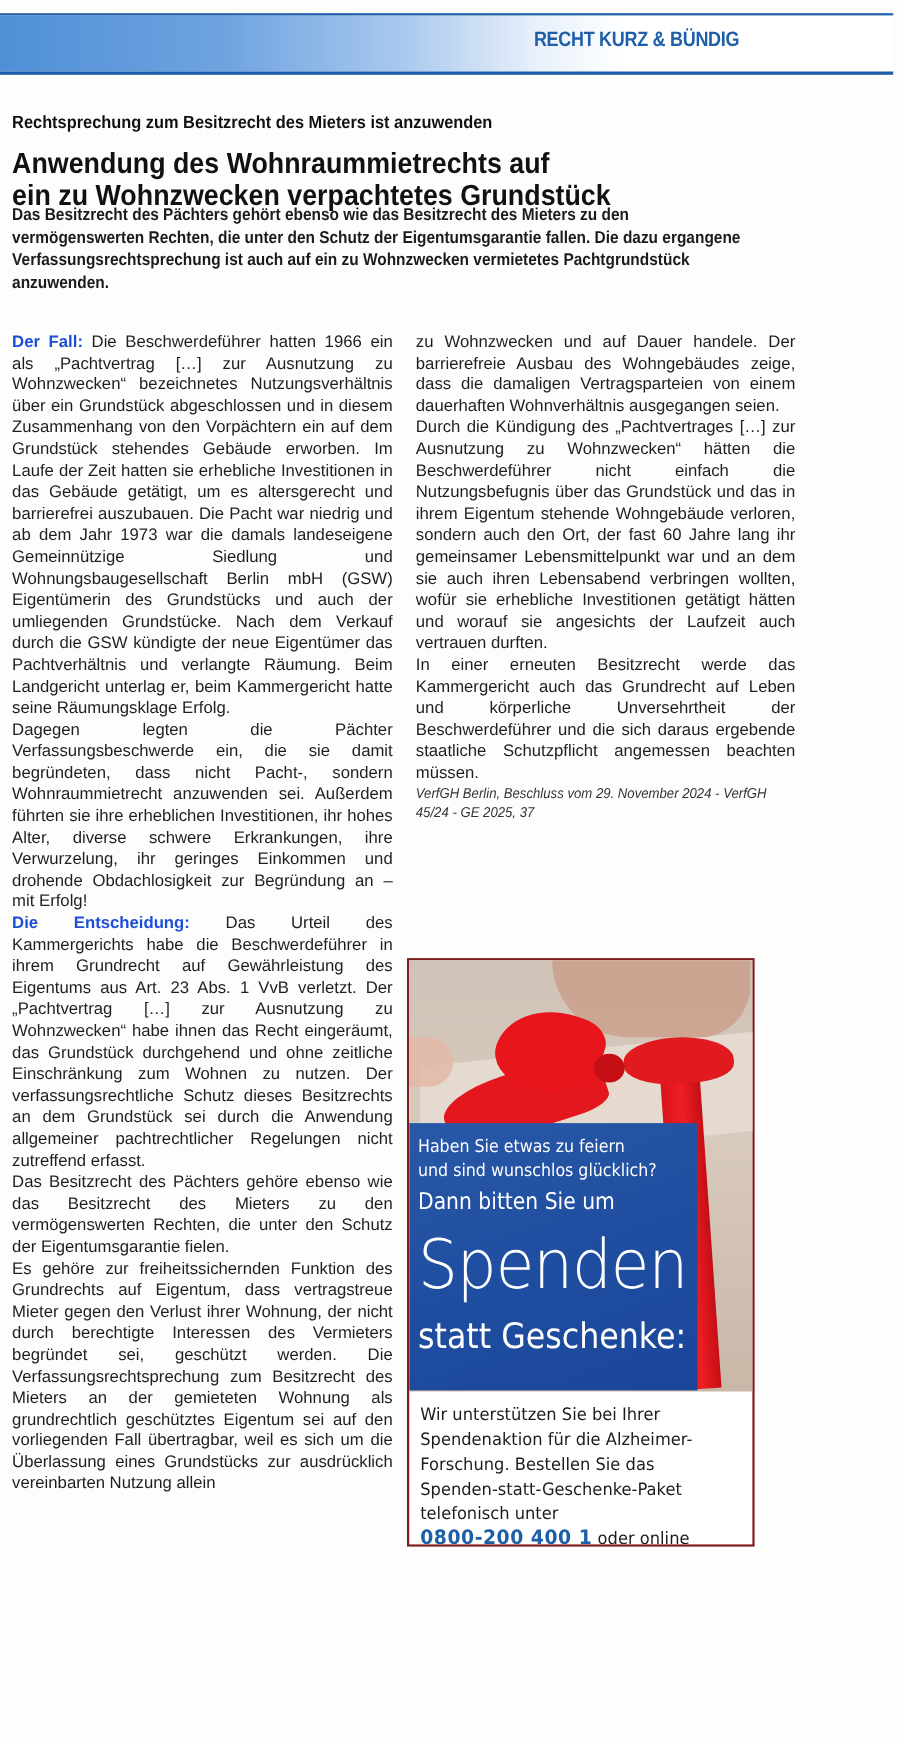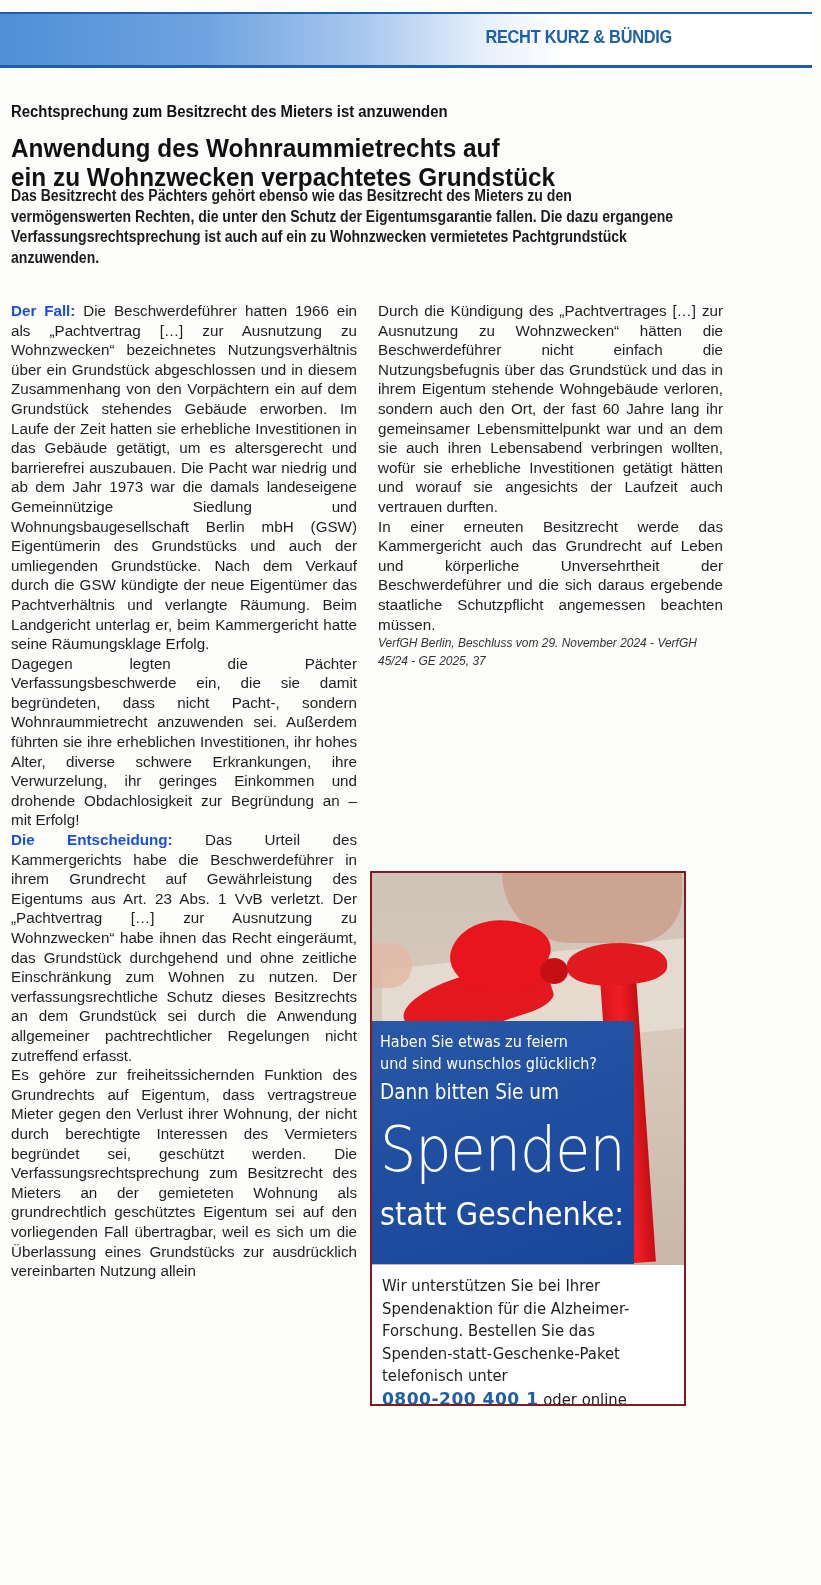--- a/index.html
+++ b/index.html
@@ -145,24 +145,26 @@
   <span>Anwendung des Wohnraummietrechts auf</span><br>
   <span>ein zu Wohnzwecken verpachtetes Grundstück</span>
 </h1>
 
 <div class="lead">Das Besitzrecht des Pächters gehört ebenso wie das Besitzrecht des Mieters zu den vermögenswerten Rechten, die unter den Schutz der Eigentumsgarantie fallen. Die dazu ergangene Verfassungsrechtsprechung ist auch auf ein zu Wohnzwecken vermietetes Pachtgrundstück anzuwenden.</div>
 
 <div class="col col-left">
   <p><span class="lbl">Der Fall:</span><span> Die Beschwerdeführer hatten 1966 ein als „Pachtvertrag […] zur Ausnutzung zu Wohnzwecken“ bezeichnetes Nutzungsverhältnis über ein Grundstück abgeschlossen und in diesem Zusammenhang von den Vorpächtern ein auf dem Grundstück stehendes Gebäude erworben. Im Laufe der Zeit hatten sie erhebliche Investitionen in das Gebäude getätigt, um es altersgerecht und barrierefrei auszubauen. Die Pacht war niedrig und ab dem Jahr 1973 war die damals landeseigene Gemeinnützige Siedlung und Wohnungsbaugesellschaft Berlin mbH (GSW) Eigentümerin des Grundstücks und auch der umliegenden Grundstücke. Nach dem Verkauf durch die GSW kündigte der neue Eigentümer das Pachtverhältnis und verlangte Räumung. Beim Landgericht unterlag er, beim Kammergericht hatte seine Räumungsklage Erfolg.</span></p>
   <p>Dagegen legten die Pächter Verfassungsbeschwerde ein, die sie damit begründeten, dass nicht Pacht-, sondern Wohnraummietrecht anzuwenden sei. Außerdem führten sie ihre erheblichen Investitionen, ihr hohes Alter, diverse schwere Erkrankungen, ihre Verwurzelung, ihr geringes Einkommen und drohende Obdachlosigkeit zur Begründung an – mit Erfolg!</p>
   <p><span class="lbl">Die Entscheidung:</span><span> Das Urteil des Kammergerichts habe die Beschwerdeführer in ihrem Grundrecht auf Gewährleistung des Eigentums aus Art. 23 Abs. 1 VvB verletzt. Der „Pachtvertrag […] zur Ausnutzung zu Wohnzwecken“ habe ihnen das Recht eingeräumt, das Grundstück durchgehend und ohne zeitliche Einschränkung zum Wohnen zu nutzen. Der verfassungsrechtliche Schutz dieses Besitzrechts an dem Grundstück sei durch die Anwendung allgemeiner pachtrechtlicher Regelungen nicht zutreffend erfasst.</span></p>
+  <p>Das Besitzrecht des Pächters gehöre ebenso wie das Besitzrecht des Mieters zu den vermögenswerten Rechten, die unter den Schutz der Eigentumsgarantie fielen.</p>
   <p>Es gehöre zur freiheitssichernden Funktion des Grundrechts auf Eigentum, dass vertragstreue Mieter gegen den Verlust ihrer Wohnung, der nicht durch berechtigte Interessen des Vermieters begründet sei, geschützt werden. Die Verfassungsrechtsprechung zum Besitzrecht des Mieters an der gemieteten Wohnung als grundrechtlich geschütztes Eigentum sei auf den vorliegenden Fall übertragbar, weil es sich um die Überlassung eines Grundstücks zur ausdrücklich vereinbarten Nutzung allein</p>
 </div>
 
 <div class="col col-right">
+  <p>zu Wohnzwecken und auf Dauer handele. Der barrierefreie Ausbau des Wohngebäudes zeige, dass die damaligen Vertragsparteien von einem dauerhaften Wohnverhältnis ausgegangen seien.</p>
   <p>Durch die Kündigung des „Pachtvertrages […] zur Ausnutzung zu Wohnzwecken“ hätten die Beschwerdeführer nicht einfach die Nutzungsbefugnis über das Grundstück und das in ihrem Eigentum stehende Wohngebäude verloren, sondern auch den Ort, der fast 60 Jahre lang ihr gemeinsamer Lebensmittelpunkt war und an dem sie auch ihren Lebensabend verbringen wollten, wofür sie erhebliche Investitionen getätigt hätten und worauf sie angesichts der Laufzeit auch vertrauen durften.</p>
   <p>In einer erneuten Besitzrecht werde das Kammergericht auch das Grundrecht auf Leben und körperliche Unversehrtheit der Beschwerdeführer und die sich daraus ergebende staatliche Schutzpflicht angemessen beachten müssen.</p>
   <p class="citation">VerfGH Berlin, Beschluss vom 29. November 2024 - VerfGH 45/24 - GE 2025, 37</p>
 </div>
 
 <div class="ad">
   <div class="ad-photo">
     <div class="box-top"></div>
     <div class="hand-top"></div>
     <div class="hand-left"></div>

